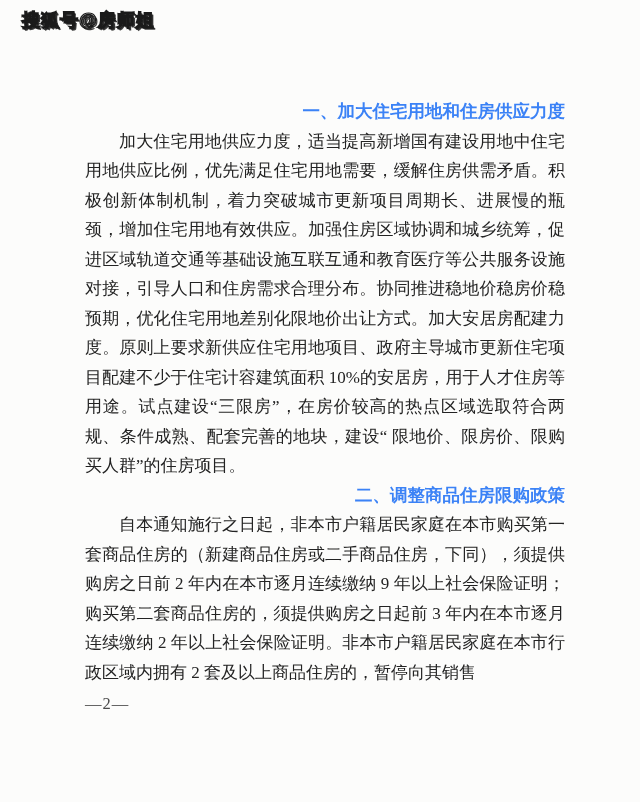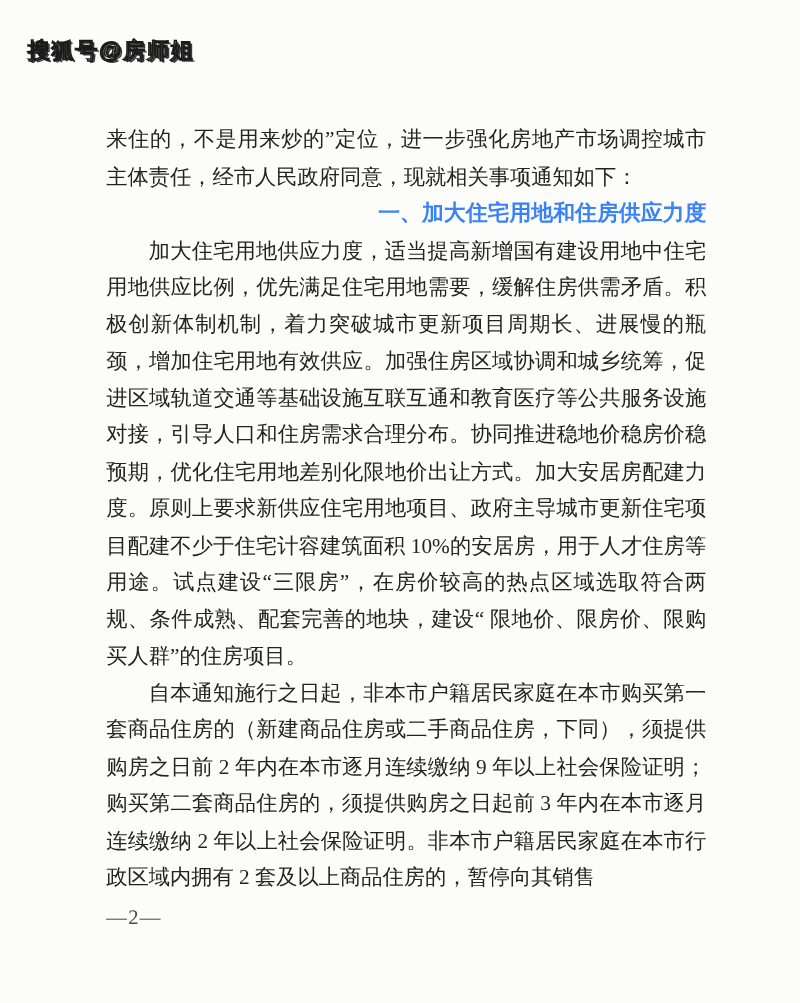--- a/index.html
+++ b/index.html
@@ -18,28 +18,27 @@
     height: 802px;
     background: #fcfcfb;
     box-sizing: border-box;
   }
   
   .watermark {
     position: absolute;
     left: 22px;
     top: 8px;
     font-family: "Liberation Sans", "DejaVu Sans", sans-serif;
-    font-weight: normal;
+    font-weight: bold;
     font-size: 18px;
     letter-spacing: 1px;
     color: #ffffff;
     -webkit-text-stroke: 1.2px #1a1a1a;
     text-shadow: 2px 2px 0 rgba(25,25,25,0.85), 1px 1px 0 rgba(25,25,25,0.9);
     user-select: none;
-    margin-top: 20px;
   }
   
   .doc-body {
     position: absolute;
     left: 85px;
     top: 97px;
     width: 480px;
     font-family: "Liberation Serif", "DejaVu Serif", serif;
     font-size: 17px;
     line-height: 29.5px;
@@ -74,26 +73,26 @@
 </style>
 </head>
 <body>
 
 <div class="page">
 
   <div class="watermark">搜狐号@房师姐</div>
 
   <div class="doc-body">
 
-    <p class="para continuation">来住的，不是用来炒的”定位，进一步强化房地产市场调控城市主体责任，经市人民政府同意，现就相关事项通知如下：</p>
 
     <h2 class="section-heading">一、加大住宅用地和住房供应力度</h2>
 
     <p class="para">加大住宅用地供应力度，适当提高新增国有建设用地中住宅用地供应比例，优先满足住宅用地需要，缓解住房供需矛盾。积极创新体制机制，着力突破城市更新项目周期长、进展慢的瓶颈，增加住宅用地有效供应。加强住房区域协调和城乡统筹，促进区域轨道交通等基础设施互联互通和教育医疗等公共服务设施对接，引导人口和住房需求合理分布。协同推进稳地价稳房价稳预期，优化住宅用地差别化限地价出让方式。加大安居房配建力度。原则上要求新供应住宅用地项目、政府主导城市更新住宅项目配建不少于住宅计容建筑面积 10%的安居房，用于人才住房等用途。试点建设“三限房”，在房价较高的热点区域选取符合两规、条件成熟、配套完善的地块，建设“ 限地价、限房价、限购买人群”的住房项目。</p>
 
+    <h2 class="section-heading">二、调整商品住房限购政策</h2>
 
     <p class="para">自本通知施行之日起，非本市户籍居民家庭在本市购买第一套商品住房的（新建商品住房或二手商品住房，下同），须提供购房之日前 2 年内在本市逐月连续缴纳 9 年以上社会保险证明；购买第二套商品住房的，须提供购房之日起前 3 年内在本市逐月连续缴纳 2 年以上社会保险证明。非本市户籍居民家庭在本市行政区域内拥有 2 套及以上商品住房的，暂停向其销售</p>
 
     <div class="page-number">—2—</div>
 
   </div>
 
 </div>
 
 </body></html>

